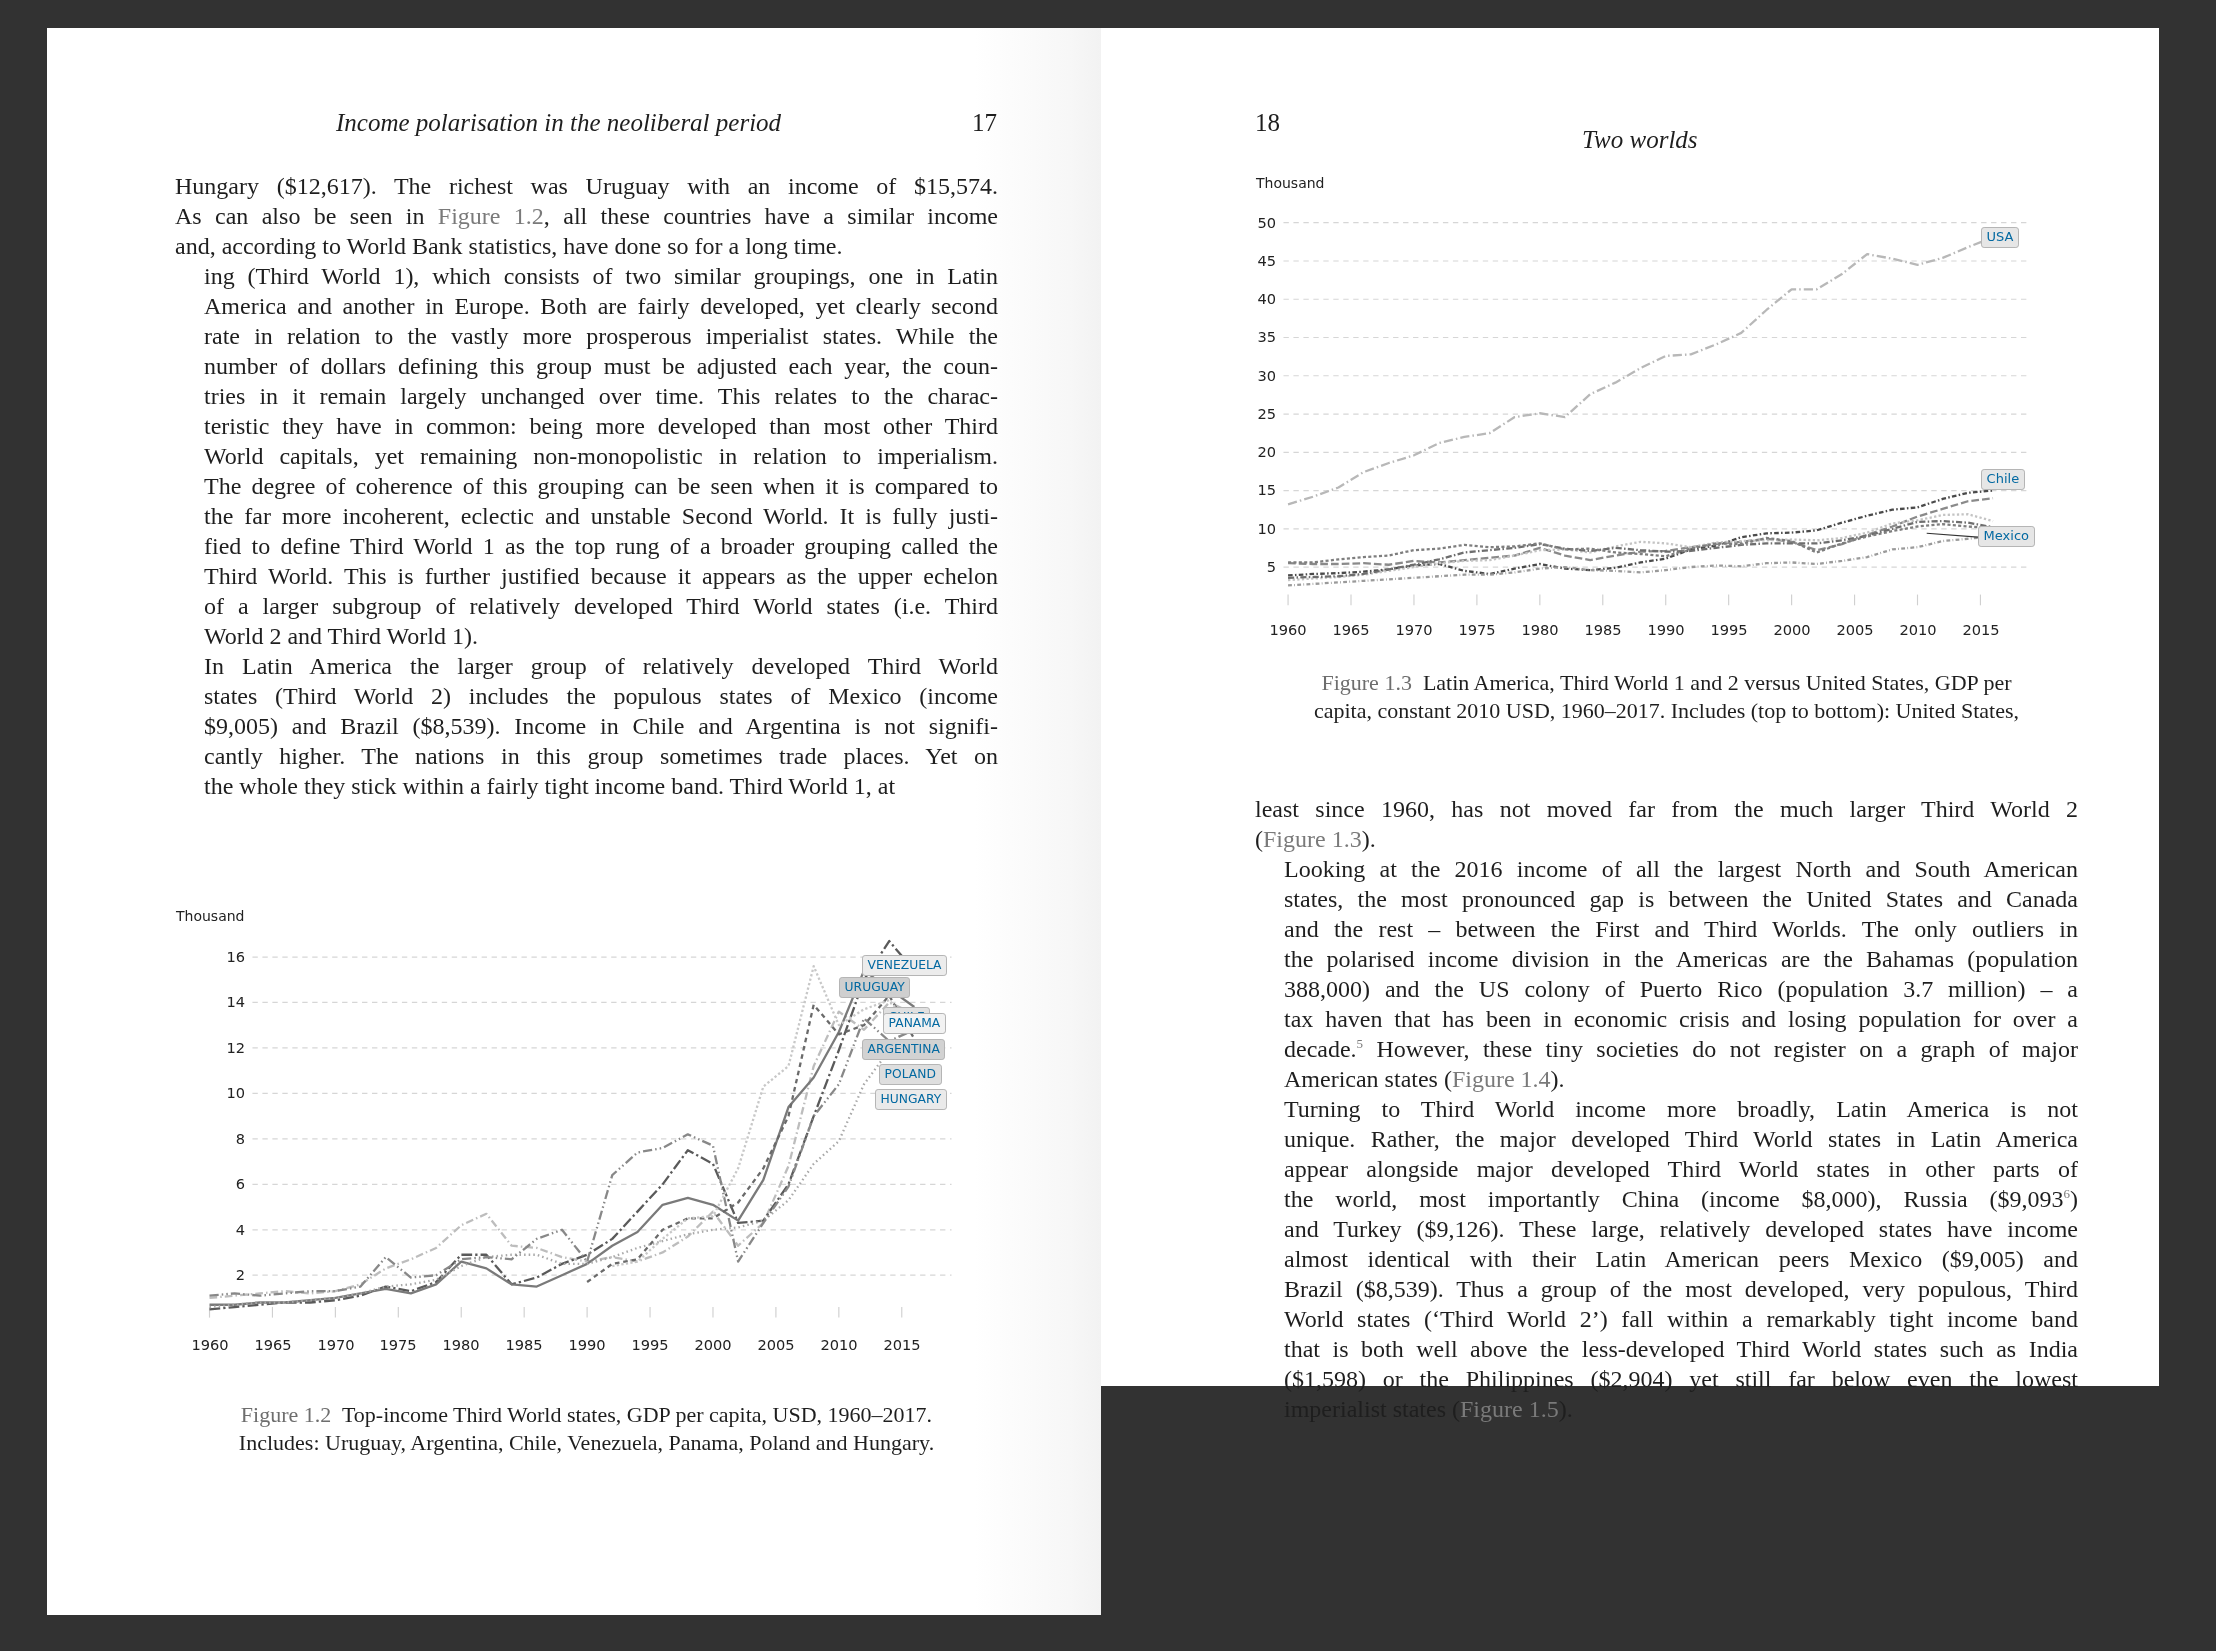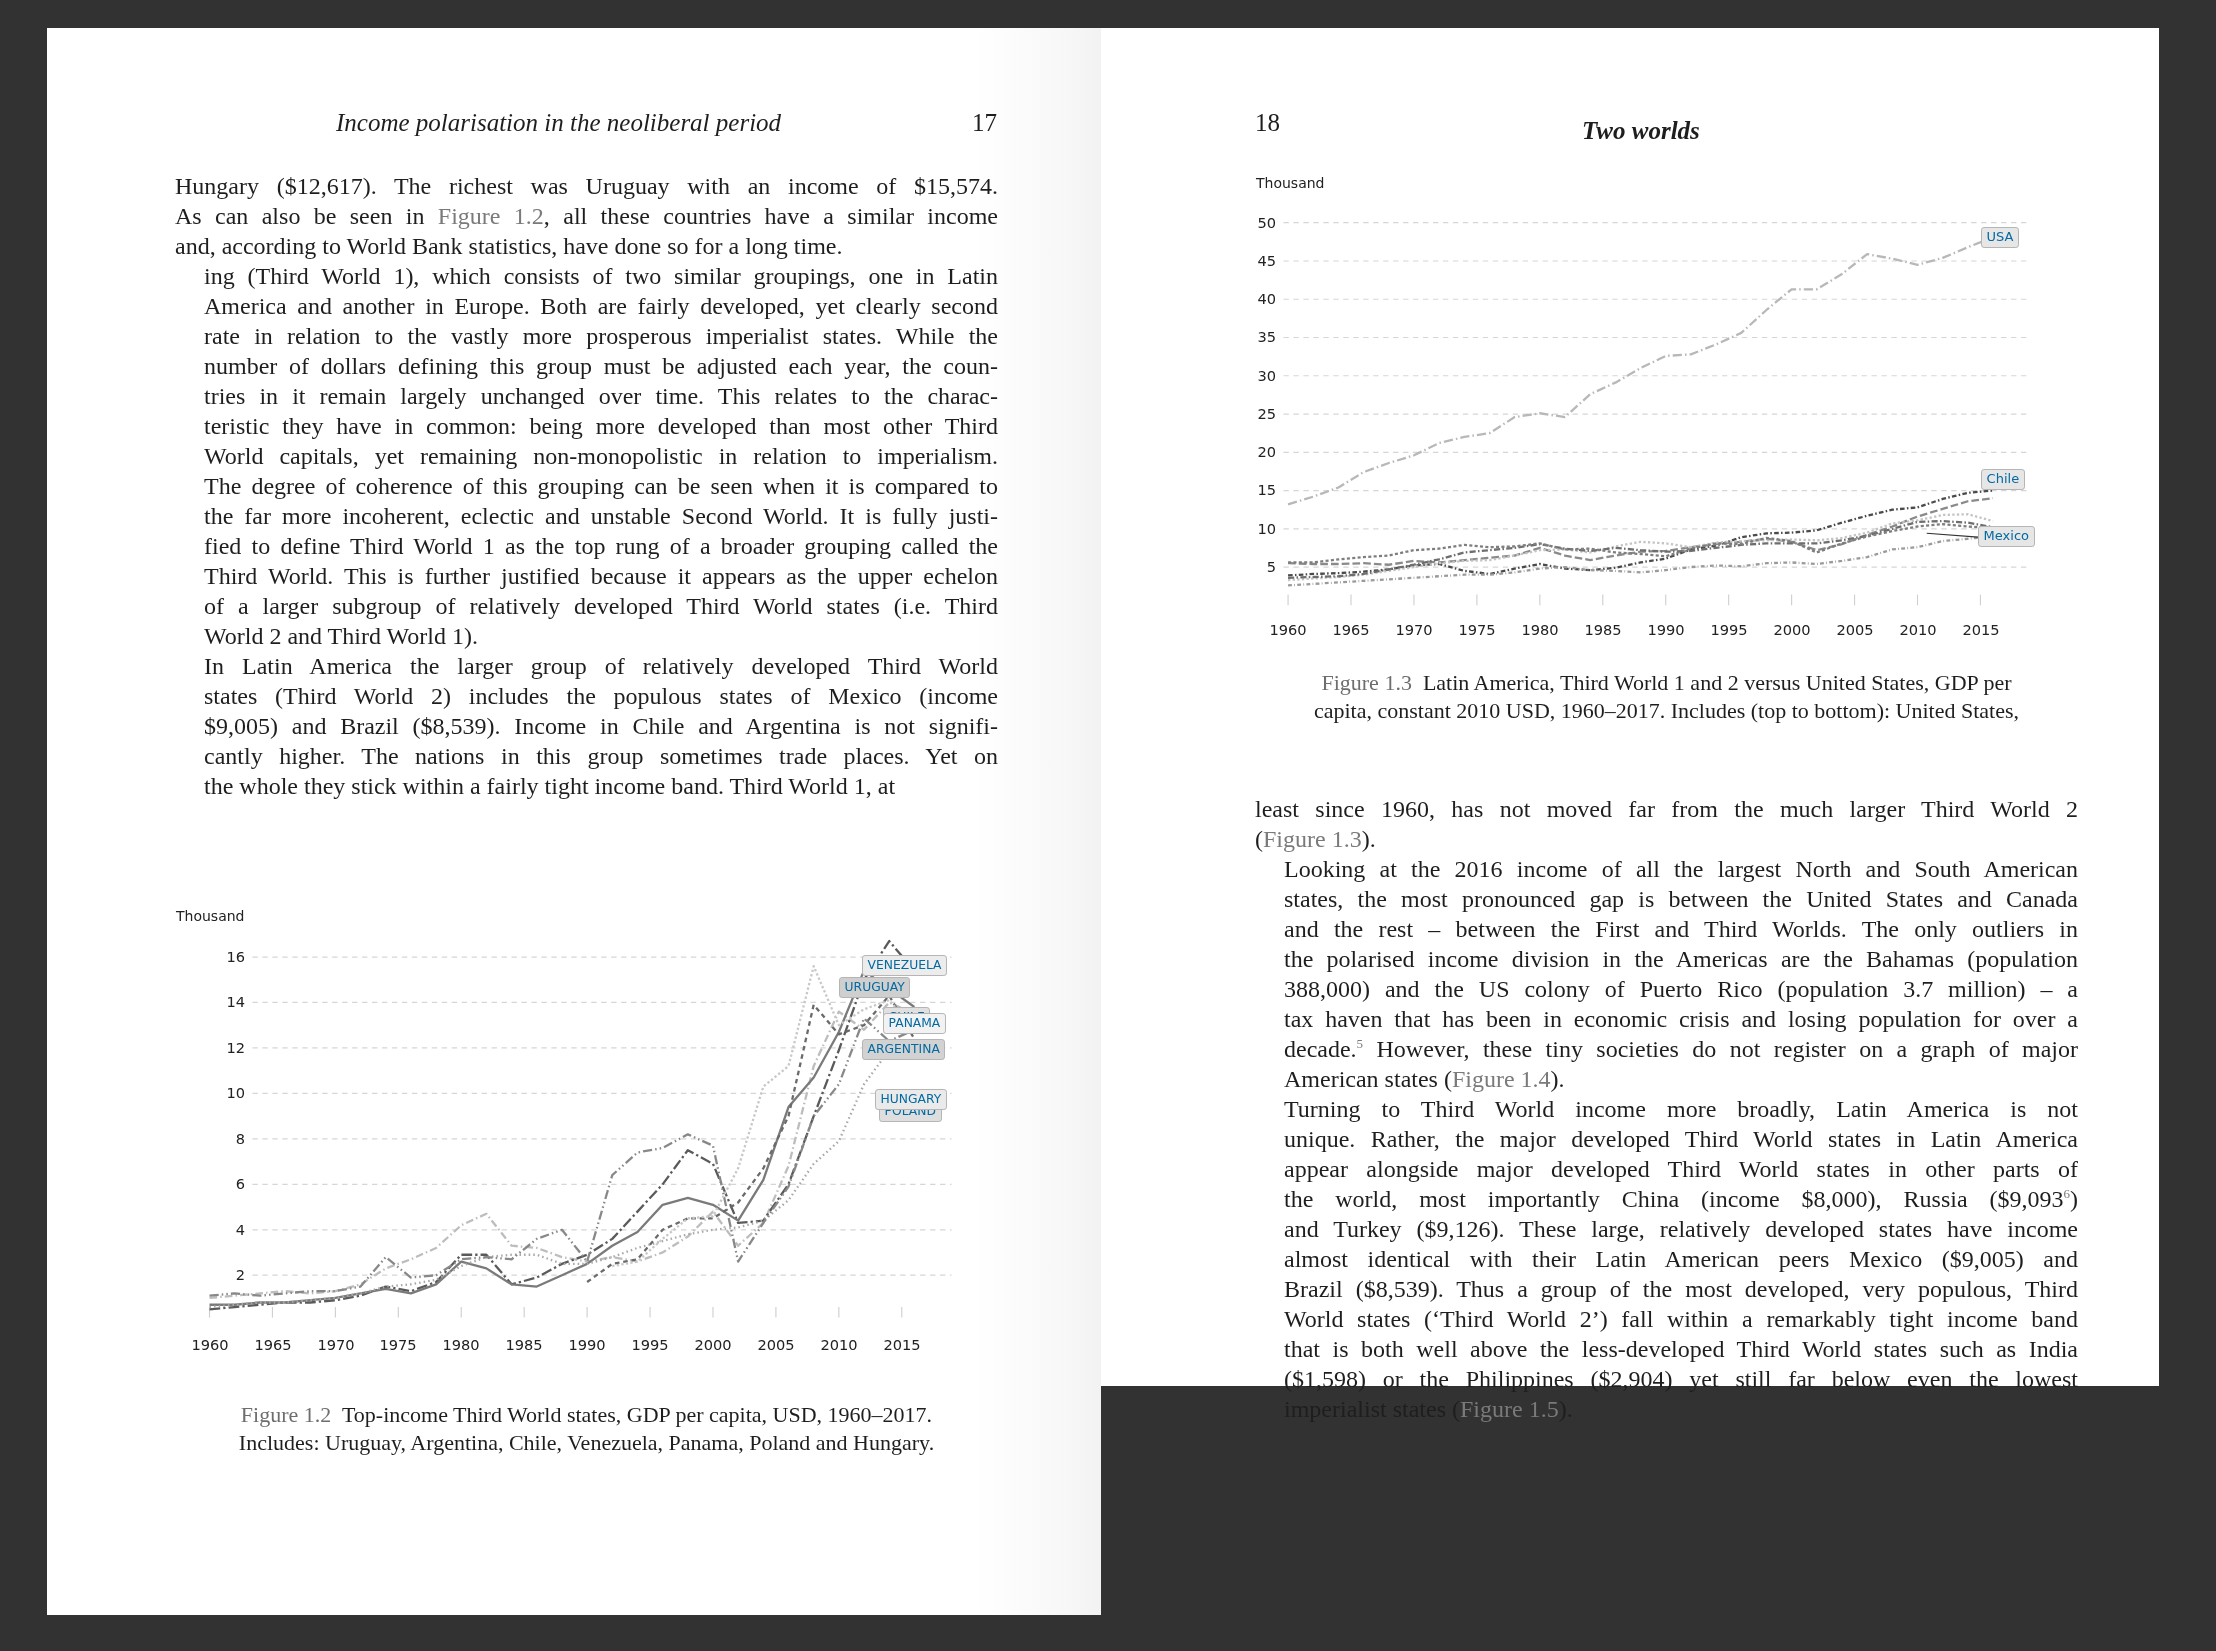--- a/index.html
+++ b/index.html
@@ -123,34 +123,34 @@
       <div class="xtick" style="left: 580px; top: 1308px;">1995</div>
       <div class="xtick" style="left: 643px; top: 1308px;">2000</div>
       <div class="xtick" style="left: 706px; top: 1308px;">2005</div>
       <div class="xtick" style="left: 769px; top: 1308px;">2010</div>
       <div class="xtick" style="left: 832px; top: 1308px;">2015</div>
       <div class="series-label" style="left: 815px; top: 927px; background: rgb(236, 236, 236); font-size: 12.3px;">VENEZUELA</div>
       <div class="series-label" style="left: 792px; top: 949px; background: rgb(207, 207, 207); font-size: 12.3px;">URUGUAY</div>
       <div class="series-label" style="left: 836px; top: 979px; background: rgb(224, 224, 224); font-size: 12.3px;">CHILE</div>
       <div class="series-label" style="left: 836px; top: 985px; background: rgb(242, 242, 242); font-size: 12.3px;">PANAMA</div>
       <div class="series-label" style="left: 815px; top: 1011px; background: rgb(210, 210, 210); font-size: 12.3px;">ARGENTINA</div>
-      <div class="series-label" style="left: 832px; top: 1073px; background: rgb(222, 222, 222); font-size: 12.3px;">POLAND</div>
+      <div class="series-label" style="left: 832px; top: 1036px; background: rgb(222, 222, 222); font-size: 12.3px;">POLAND</div>
       <div class="series-label" style="left: 828px; top: 1061px; background: rgb(234, 234, 234); font-size: 12.3px;">HUNGARY</div>
     </div>
 
   <div class="caption" style="left:128px; top:1373px; width:823px;">
     <div><span class="fig-label">Figure 1.2</span>&nbsp; <span>Top-income Third World states, GDP per capita, USD, 1960–2017.</span></div>
     <div>Includes: Uruguay, Argentina, Chile, Venezuela, Panama, Poland and Hungary.</div>
   </div>
 </div>
 
 <div class="page" id="page-right">
   <div class="running-head" style="left:154px; top:82px; width:823px;">
     <span>18</span>
-    <span class="title" style="position:absolute; left:327px; top:8px;font-weight:bold;">Two worlds</span>
+    <span class="title" style="position:absolute; left:327px; top:17px;">Two worlds</span>
   </div>
 
   <div class="chart" id="chart-right" style="left:0; top:0; width:1058px; height:690px;">
       <svg width="1058" height="690" viewBox="0 0 1380 900">
         <line x1="238" x2="1208" y1="703.1" y2="703.1" stroke="#d6d6d6" stroke-width="1.6" stroke-dasharray="7,6"></line>
         <line x1="238" x2="1208" y1="653.2" y2="653.2" stroke="#d6d6d6" stroke-width="1.6" stroke-dasharray="7,6"></line>
         <line x1="238" x2="1208" y1="603.3" y2="603.3" stroke="#d6d6d6" stroke-width="1.6" stroke-dasharray="7,6"></line>
         <line x1="238" x2="1208" y1="553.4" y2="553.4" stroke="#d6d6d6" stroke-width="1.6" stroke-dasharray="7,6"></line>
         <line x1="238" x2="1208" y1="503.5" y2="503.5" stroke="#d6d6d6" stroke-width="1.6" stroke-dasharray="7,6"></line>
         <line x1="238" x2="1208" y1="453.59999999999997" y2="453.59999999999997" stroke="#d6d6d6" stroke-width="1.6" stroke-dasharray="7,6"></line>

